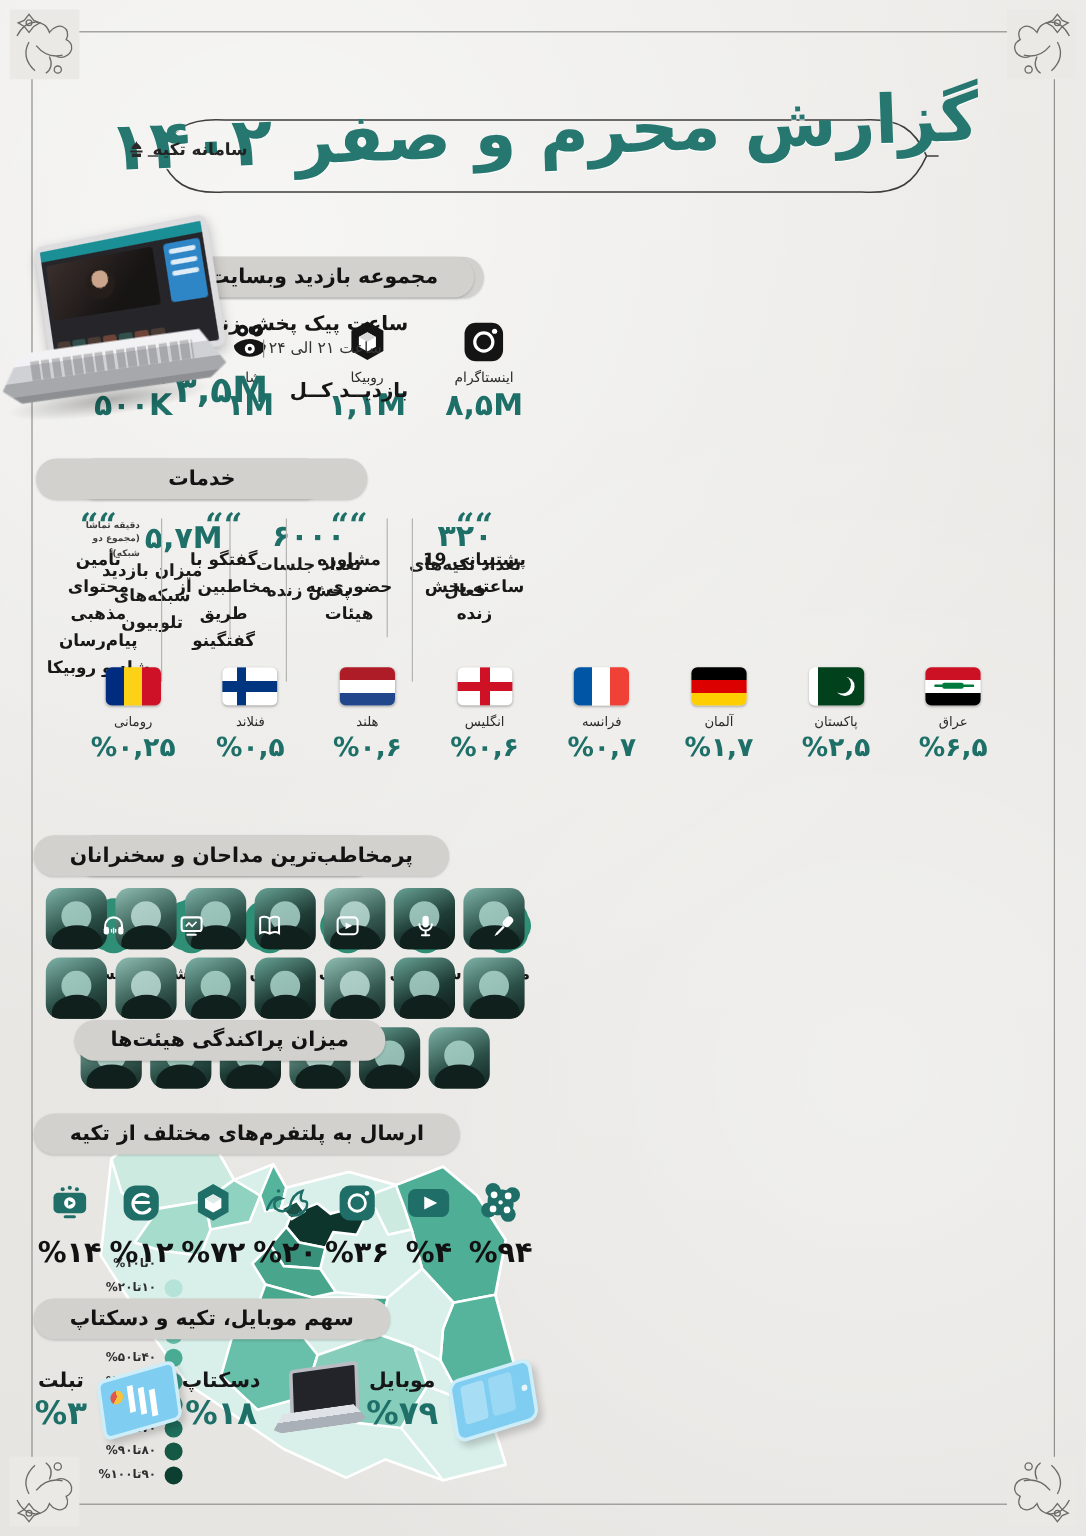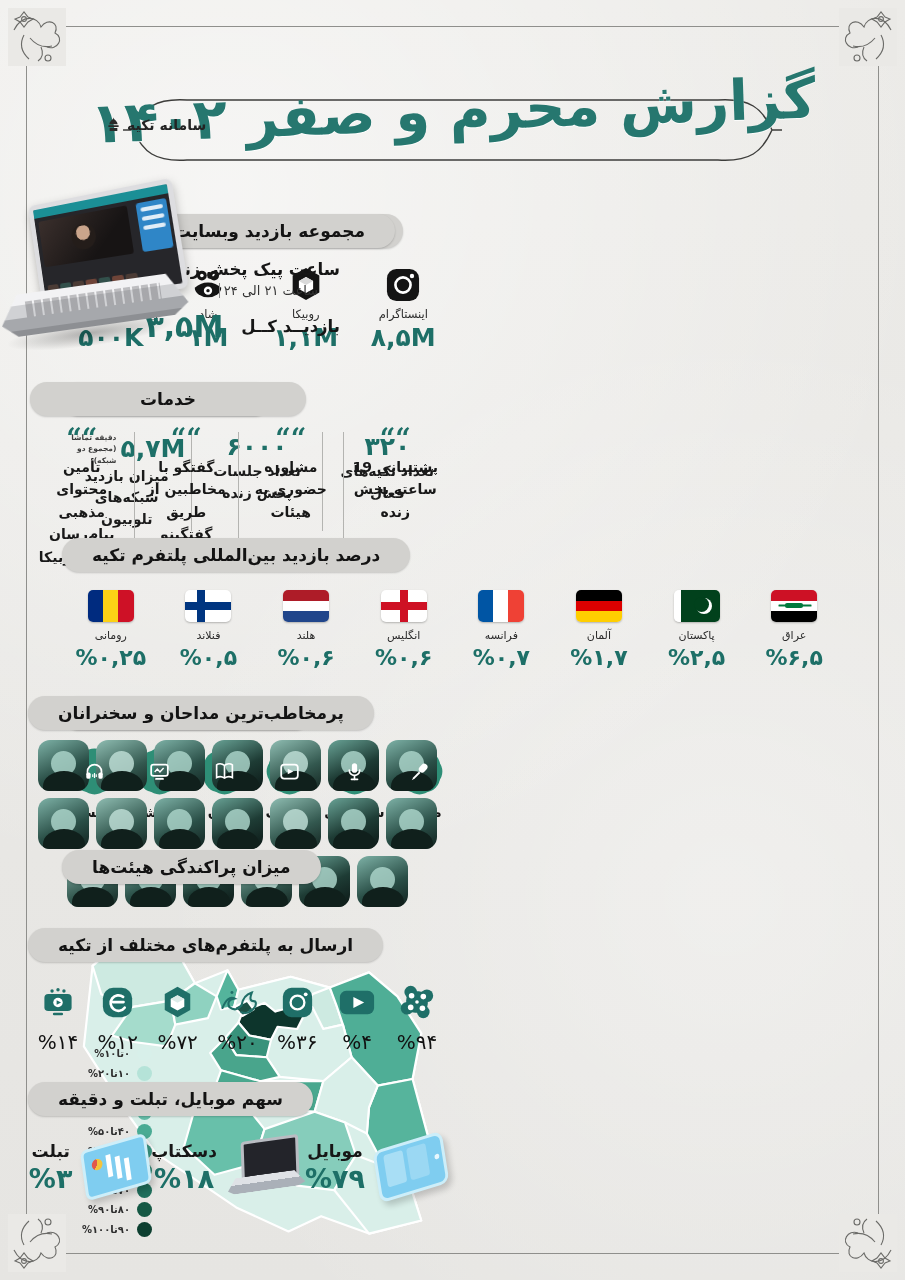--- a/index.html
+++ b/index.html
@@ -125,21 +125,21 @@
   
   .map-svg{position:absolute;top:44px;left:0;}
   .legend{position:absolute;top:196px;right:300px;width:96px;}
   .lgd{display:flex;align-items:center;gap:7px;margin-bottom:4.5px;font-size:10px;font-weight:bold;color:#2f2f2f;}
   .lgd i{width:15px;height:15px;border-radius:50%;flex:0 0 auto;}
 
   
   .pf-grid{display:flex;margin-top:20px;}
   .pf-item{flex:1;text-align:center;}
   .pf-ic{height:40px;display:flex;align-items:center;justify-content:center;}
-  .pf-val{font-size:20px;font-weight:normal;color:#111;direction:ltr;unicode-bidi:isolate;margin-top:8px;text-align:center;}
+  .pf-val{font-size:24px;font-weight:bold;color:#111;direction:ltr;unicode-bidi:isolate;margin-top:8px;text-align:center;}
 
   
   .dev-grid{display:flex;margin-top:22px;}
   .dev{flex:1;display:flex;align-items:center;justify-content:center;gap:10px;}
   .dev-txt{text-align:center;}
   .dev-label{font-size:17px;font-weight:bold;}
   .dev-val{font-size:27px;font-weight:bold;color:#1d6f67;direction:ltr;unicode-bidi:isolate;margin-top:2px;}
   .ill{position:relative;}
   .ill-phone{width:66px;height:46px;background:#7fcdf0;border:3px solid #cdeef9;border-radius:9px;
     transform:rotate(-17deg) skewX(-8deg);box-shadow:3px 5px 6px rgba(0,0,0,.18);}
@@ -372,21 +372,20 @@
         <div class="svc-text">گفتگو با مخاطبین از طریق گفتگینو</div>
       </div>
       <div>
         <div class="svc-q">““</div>
         <div class="svc-text">تأمین محتوای مذهبی پیام‌رسان شاد و روبیکا</div>
       </div>
     </div>
   </div>
 
   <div class="sec" style="top:538px;left:62px;right:62px;">
-    <div class="sec-head"><span class="pill">درصد بازدید بین‌المللی پلتفرم تکیه</span></div>
     <div class="intl-grid">
       <div class="intl-item">
         <div class="flag f-iraq"></div>
         <div class="intl-country">عراق</div>
         <div class="intl-val num">%۶,۵</div>
       </div>
       <div class="intl-item">
         <div class="flag f-pakistan"></div>
         <div class="intl-country">پاکستان</div>
         <div class="intl-val num">%۲,۵</div>
@@ -681,21 +680,21 @@
               <circle cx="20" cy="18" r="5.6" fill="#fff"></circle>
               <path d="M18.4 15.4 l5.2 2.6 l-5.2 2.6 Z" fill="#1f6f68"></path>
             </svg>
           </div>
         <div class="pf-val">%۱۴</div>
       </div>
     </div>
   </div>
 
   <div class="sec" style="top:1082px;left:28px;right:458px;">
-    <div class="sec-head"><span class="pill">سهم موبایل، تبلت و دقیقه</span></div>
+    <div class="sec-head"><span class="pill">سهم موبایل، تکیه و دسکتاپ</span></div>
     <div class="dev-grid">
       <div class="dev">
         <div class="ill ill-phone"></div>
         <div class="dev-txt">
           <div class="dev-label">موبایل</div>
           <div class="dev-val">%۷۹</div>
         </div>
       </div>
       <div class="dev">
         <div class="ill ill-lap">

